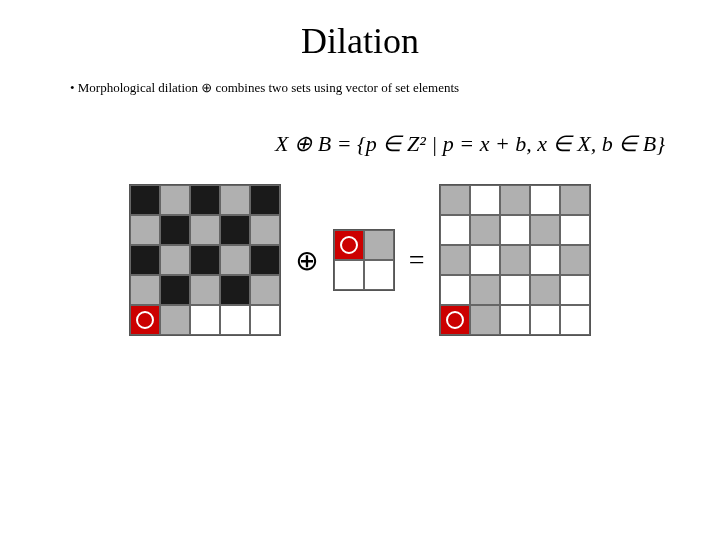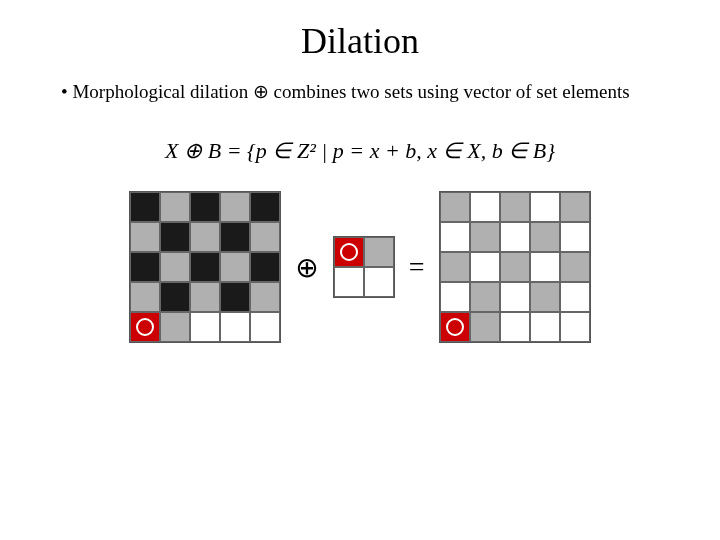--- a/index.html
+++ b/index.html
@@ -23,31 +23,31 @@
     }
 
     .title {
       font-size: 36px;
       font-weight: normal;
       margin-bottom: 18px;
       color: #000;
     }
 
     .bullet-text {
-      font-size: 19px;
+      font-size: 13px;
       color: #000;
       align-self: flex-start;
-      margin-left: 21px;
+      margin-left: 30px;
       margin-bottom: 10px;
     }
 
     .formula-area {
       margin: 10px 0 18px 0;
       display: flex;
-      justify-content: center;
+      justify-content: flex-end;
       width: 100%;
     }
 
     
     .grids-row {
       display: flex;
       flex-direction: row;
       align-items: center;
       gap: 0px;
       margin-bottom: 10px;

